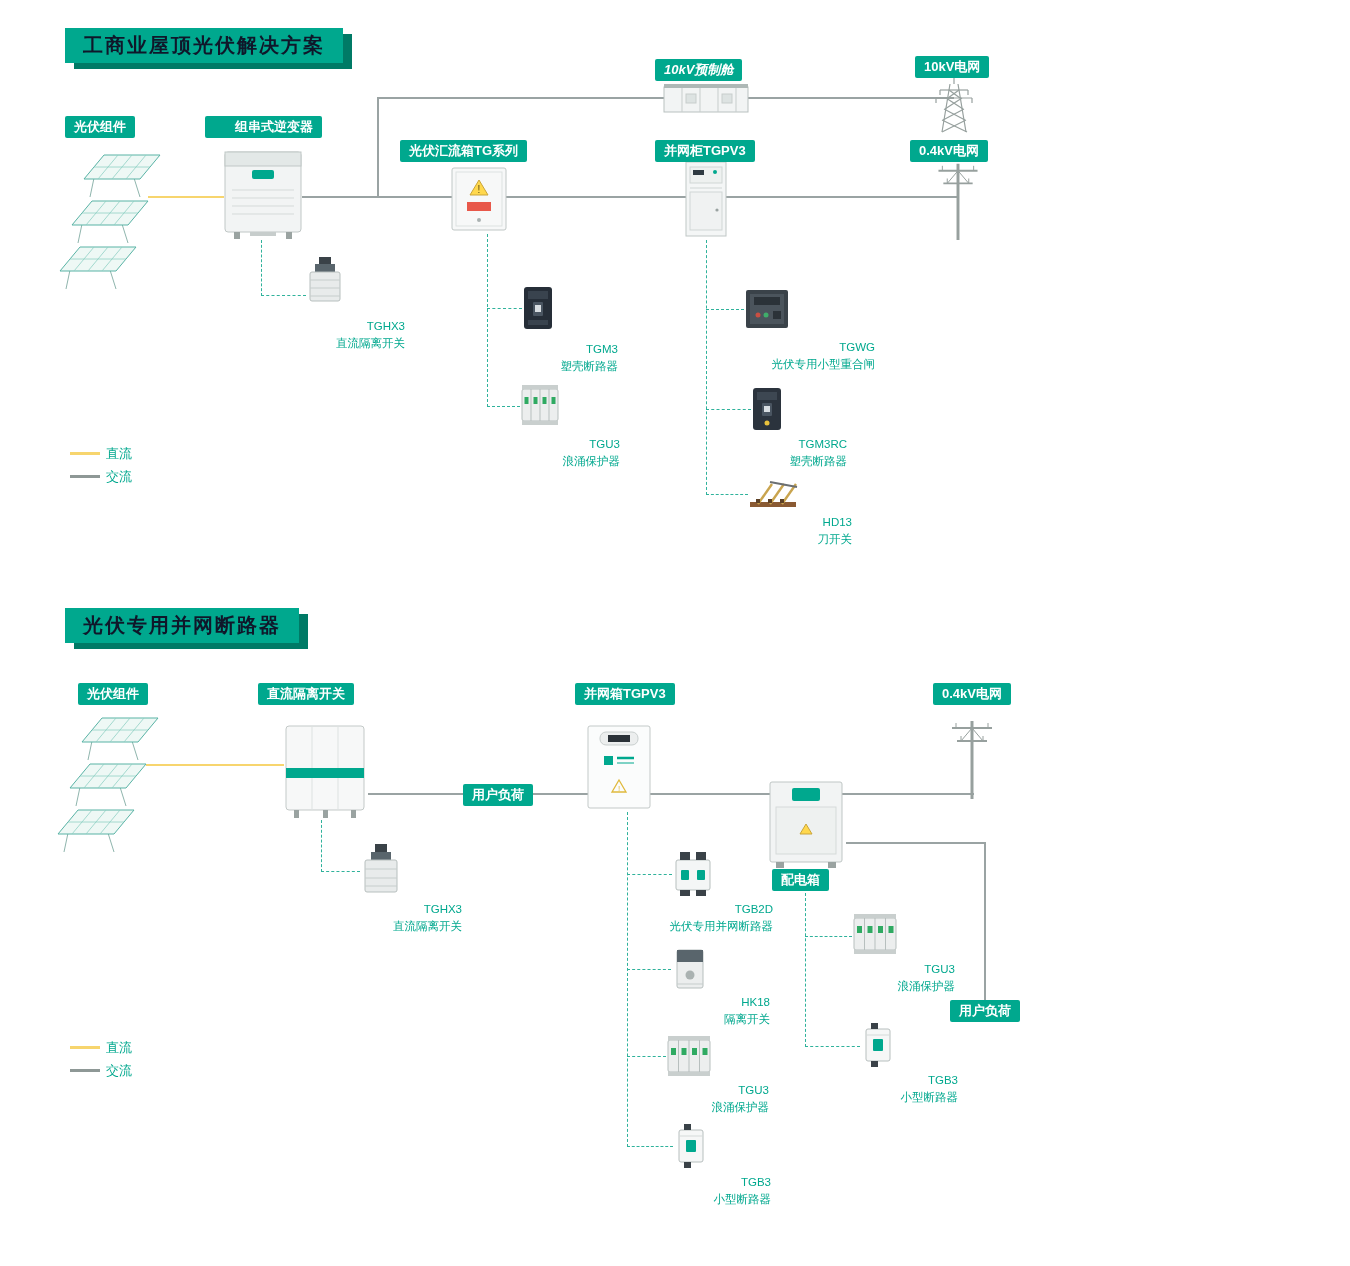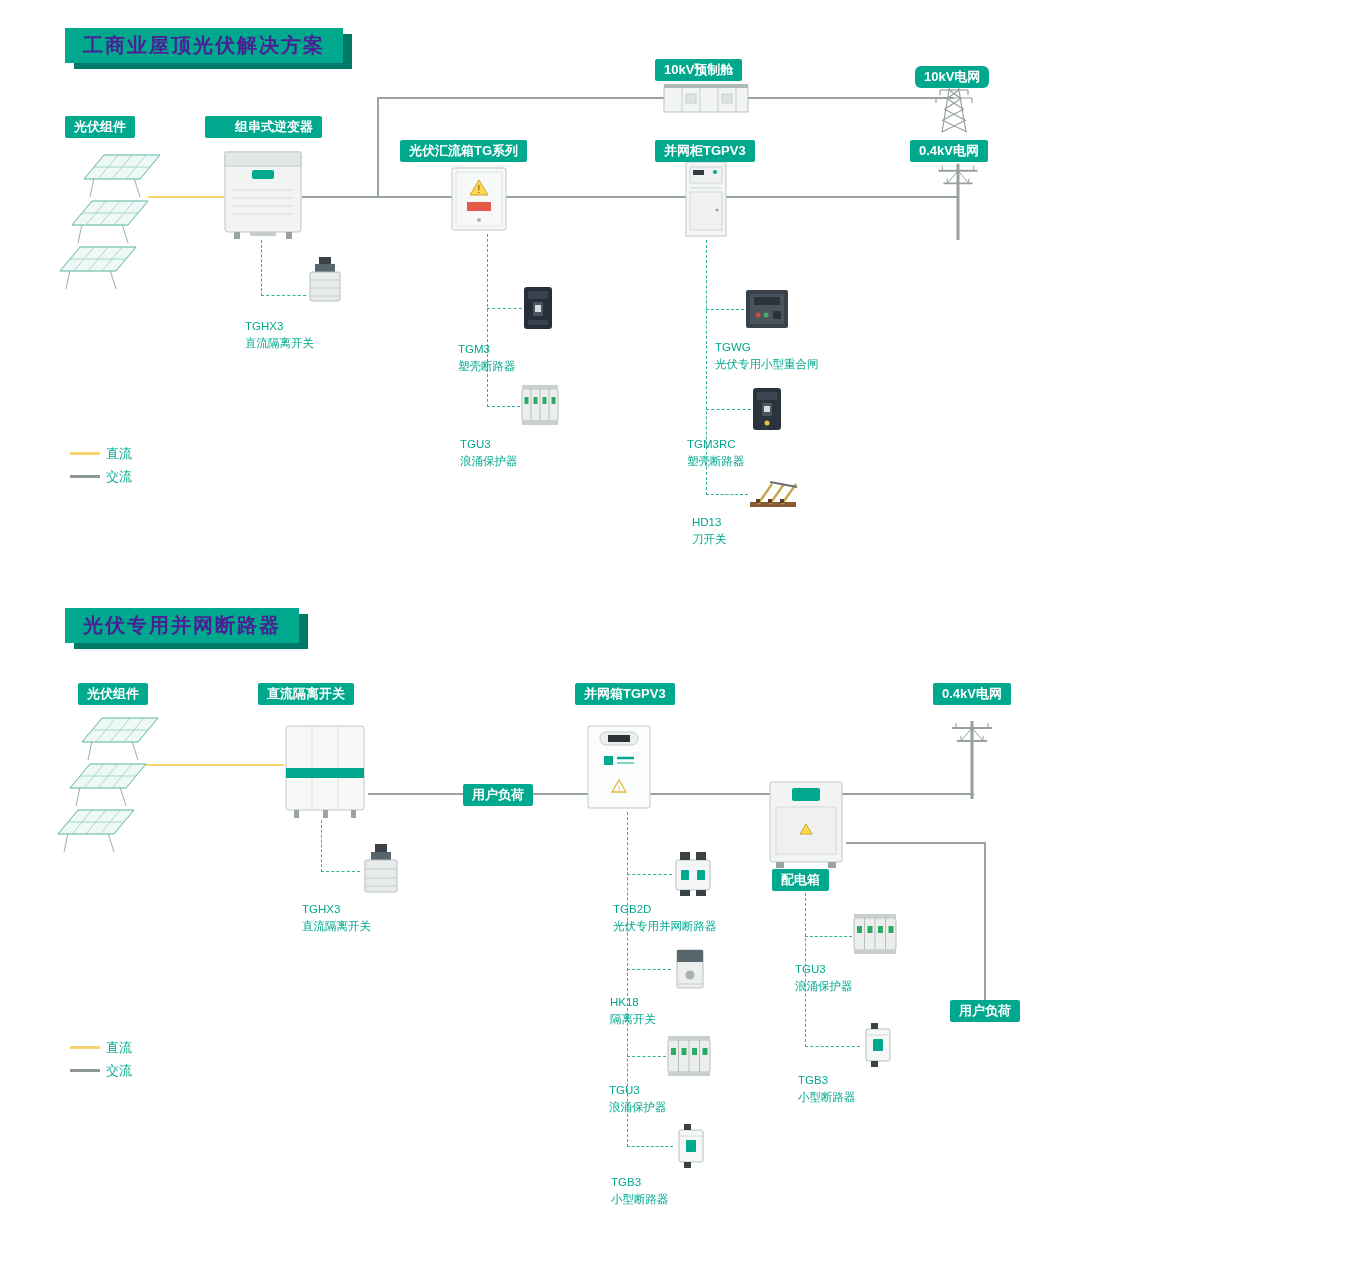--- a/index.html
+++ b/index.html
@@ -8,42 +8,42 @@
     --dc:#f7d56e;
     --ac:#9aa3a3;
   }
   *{margin:0;padding:0;box-sizing:border-box;}
   body{background:#fff;font-family:"Liberation Sans","DejaVu Sans",sans-serif;}
   .canvas{position:relative;width:1350px;height:1266px;background:#ffffff;overflow:hidden;}
 
   
   .banner{position:absolute;display:inline-block;z-index:4;}
   .banner::before{content:"";position:absolute;left:9px;top:6px;width:100%;height:100%;background:var(--accent-dark);}
-  .banner .face{position:relative;display:inline-block;background:var(--accent);color:#4c1d95;
+  .banner .face{position:relative;display:inline-block;background:var(--accent);color:#0f172a;
     font-size:20px;font-weight:bold;letter-spacing:2px;padding:4px 18px;}
 
   
   .tag{position:absolute;z-index:4;background:var(--accent);color:#fff;font-size:13px;font-weight:bold;
     padding:2px 9px;border-radius:2px;white-space:nowrap;line-height:1.4;}
 
   
   .hl{position:absolute;height:2px;background:var(--ac);z-index:0;}
   .vl{position:absolute;width:2px;background:var(--ac);z-index:0;}
   .dcline{background:var(--dc);}
 
   
   .dh{position:absolute;height:0;border-top:1px dashed #2fb29b;z-index:0;}
   .dv{position:absolute;width:0;border-left:1px dashed #2fb29b;z-index:0;}
 
   
   .equip{position:absolute;z-index:2;}
   .equip svg{display:block;width:100%;height:100%;}
 
   
-  .clabel{position:absolute;z-index:3;text-align:left;color:var(--accent);font-size:11.5px;line-height:1.45;}
+  .clabel{position:absolute;z-index:3;text-align:right;color:var(--accent);font-size:11.5px;line-height:1.45;}
   .clabel .model{display:block;}
   .clabel .desc{display:block;}
 
   
   .lg-sw{position:absolute;width:30px;height:3px;z-index:2;}
   .lg-sw.dc{background:var(--dc);}
   .lg-sw.ac{background:#8e9896;}
   .lg-tx{position:absolute;font-size:13px;color:var(--accent);z-index:2;}
 </style>
 </head>
@@ -120,22 +120,22 @@
     <div class="dh" style="left:487px;top:308px;width:35px;"></div>
     <div class="dh" style="left:487px;top:406px;width:33px;"></div>
     <div class="dv" style="left:706px;top:240px;height:255px;"></div>
     <div class="dh" style="left:706px;top:309px;width:38px;"></div>
     <div class="dh" style="left:706px;top:409px;width:45px;"></div>
     <div class="dh" style="left:706px;top:494px;width:42px;"></div>
 
     <div class="tag" style="left:65px;top:116px;">光伏组件</div>
     <div class="tag" style="left:205px;top:116px;padding-left:30px;">组串式逆变器</div>
     <div class="tag" style="left:400px;top:140px;">光伏汇流箱TG系列</div>
-    <div class="tag" style="left:655px;top:59px;">10kV预制舱</div>
-    <div class="tag" style="left:915px;top:66px;border-radius:6px;">10kV电网</div>
+    <div class="tag" style="left:655px;top:59px;font-style:italic;">10kV预制舱</div>
+    <div class="tag" style="left:915px;top:56px;">10kV电网</div>
     <div class="tag" style="left:655px;top:140px;">并网柜TGPV3</div>
     <div class="tag" style="left:910px;top:140px;">0.4kV电网</div>
 
     <div class="equip" style="left:58px;top:153px;width:160px;height:140px;">
       <svg viewBox="0 0 160 140">
         <use href="#sym-pv" x="24" y="0" width="80" height="46"></use>
         <use href="#sym-pv" x="12" y="46" width="80" height="46"></use>
         <use href="#sym-pv" x="0" y="92" width="80" height="46"></use>
       </svg>
     </div>

